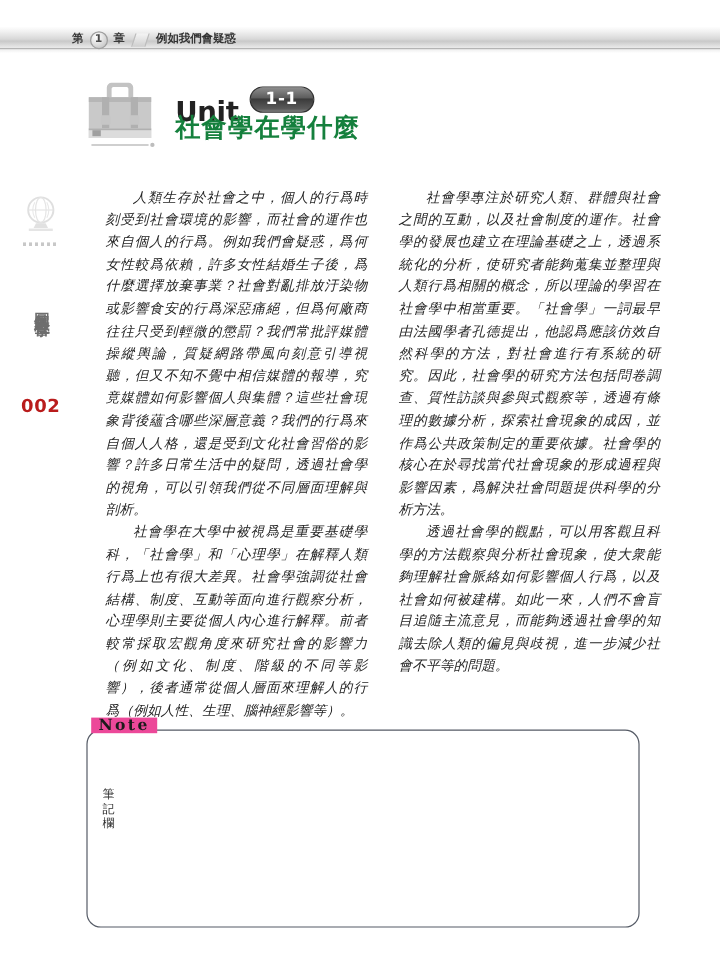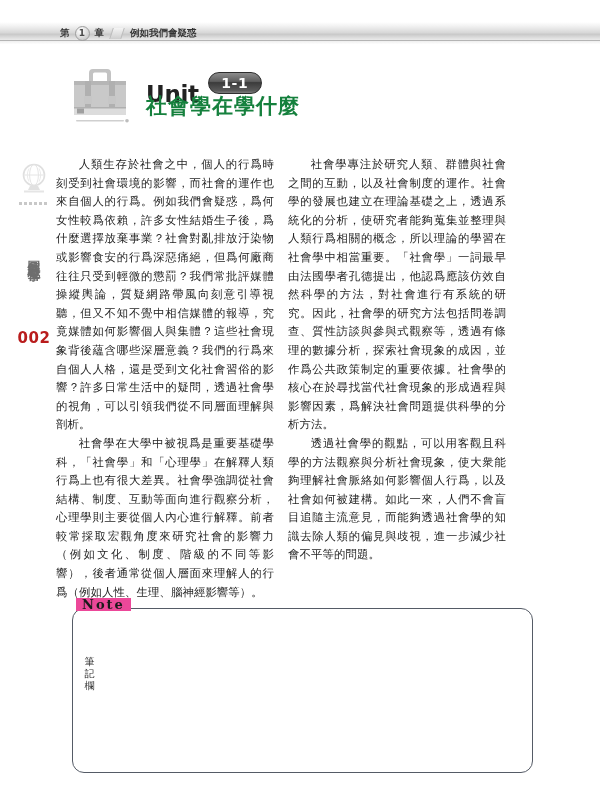--- a/index.html
+++ b/index.html
@@ -204,25 +204,26 @@
     font-family: "DejaVu Sans", "Liberation Sans", sans-serif;
     font-size: 15px;
     font-weight: 700;
     color: #b91c1c;
     letter-spacing: 0.5px;
   }
 
   
   .columns {
     position: absolute;
-    left: 56px;
+    left: 88px;
     top: 155px;
     width: 462px;
     display: flex;
-    gap: 14px;
+    gap: 26px;
+    font-style: italic;
   }
   .col {
     width: 218px;
   }
   .col p {
     margin: 0;
     font-family: "DejaVu Serif", "Liberation Serif", serif;
     font-size: 11.4px;
     line-height: 18.6px;
     color: #252525;

